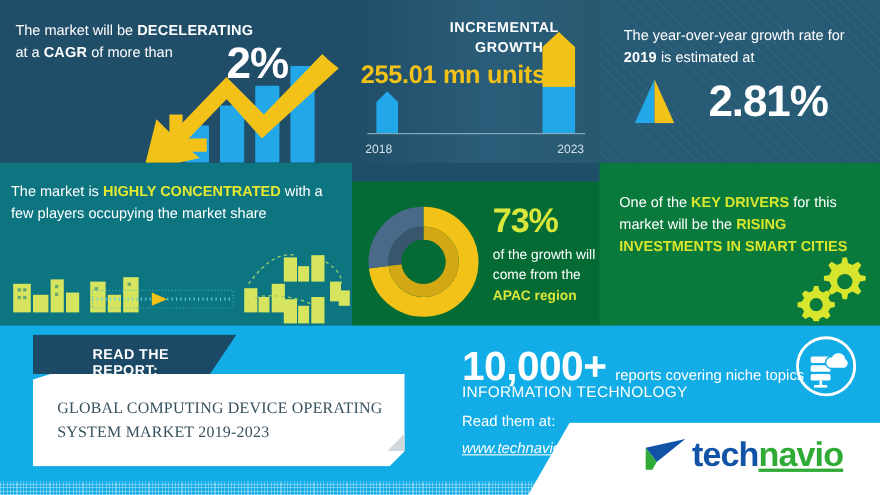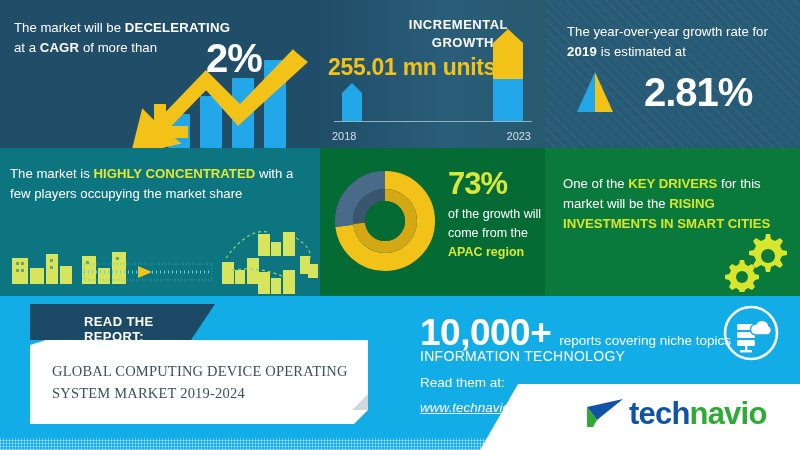--- a/index.html
+++ b/index.html
@@ -53,21 +53,21 @@
   .au1{left:22px;width:20px;height:38px;}
   .au2{right:22px;width:30px;height:92px;}
 
   
   .yoy-wrap{position:absolute;left:28px;top:72px;display:flex;align-items:center;}
   .yoy-val{color:#fff;font-size:40px;font-weight:bold;line-height:1;margin-left:27px;letter-spacing:-1px;}
 
   
   .row-mid{position:absolute;left:0;top:148px;width:800px;height:148px;}
   .m1{position:absolute;left:0;top:0;width:320px;height:148px;background:#0d7580;}
-  .m2{position:absolute;left:320px;top:0;width:242px;height:148px;background:#046b34;}
+  .m2{position:absolute;left:320px;top:17px;width:242px;height:148px;background:#046b34;}
   .m3{position:absolute;left:545px;top:0;width:255px;height:148px;background:#0a7a3c;}
   .m1 .t-txt{position:absolute;left:10px;top:16px;width:296px;}
   .m3 .t-txt{position:absolute;left:18px;top:26px;width:222px;}
   .hl-yellow{color:#e3e831;font-weight:bold;}
   .hl-lime{color:#d7e52c;font-weight:bold;}
 
   .city{position:absolute;left:0;bottom:0;width:320px;height:70px;}
   .donut{position:absolute;left:10px;top:18px;width:110px;height:110px;}
   .m2-txt{position:absolute;left:128px;top:20px;width:98px;}
   .big73{color:#d9e63a;font-size:31px;font-weight:bold;line-height:1;letter-spacing:-1px;}
@@ -96,21 +96,21 @@
   .rep-ind{position:absolute;left:420px;top:52px;color:#fff;font-size:14px;letter-spacing:.3px;}
   .rep-read{position:absolute;left:420px;top:79px;color:#fff;font-size:13.5px;}
   .rep-url{position:absolute;left:420px;top:104px;color:#fff;font-size:13.5px;font-style:italic;
     text-decoration:underline;}
   .cloud-badge{position:absolute;right:20px;top:8px;width:58px;height:58px;}
 
   .logo-wedge{position:absolute;left:480px;top:88px;width:340px;height:66px;background:#fff;
     clip-path:polygon(38px 0,100% 0,100% 100%,0 100%);}
   .logo{position:absolute;left:585px;top:100px;display:flex;align-items:center;}
   .logo-text{font-size:31px;font-weight:bold;letter-spacing:-.8px;line-height:1;margin-left:4px;}
-  .logo-tech{color:#1153a6;} .logo-navio{color:#2eaa35;}
+  .logo-tech{color:#1153a6;} .logo-navio{color:#2eaa35;text-decoration:underline;}
 </style>
 </head>
 <body>
 
 <div class="infographic">
 
   <div class="row-top">
 
     <div class="panel p1">
       <div class="t-txt">
@@ -252,21 +252,21 @@
     </div>
   </div>
 
   <div class="row-bot">
 
     <div class="read-tab">
       <span>READ THE REPORT:</span>
     </div>
 
     <div class="read-card">
-      <div class="title">GLOBAL COMPUTING DEVICE OPERATING SYSTEM MARKET 2019-2024</div>
+      <div class="title">GLOBAL COMPUTING DEVICE OPERATING SYSTEM MARKET 2019-2023</div>
     </div>
     <div class="fold"></div>
 
     <div class="rep-count">
       <span class="num">10,000+</span><span class="lab">reports covering niche topics</span>
     </div>
     <div class="rep-ind">INFORMATION TECHNOLOGY</div>
     <div class="rep-read">Read them at:</div>
     <div class="rep-url">www.technavio.com</div>
 

